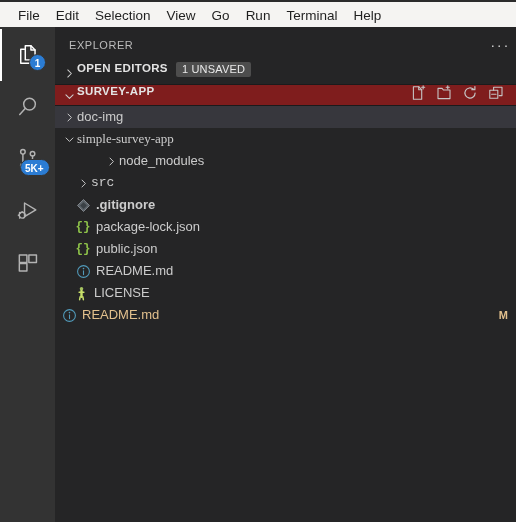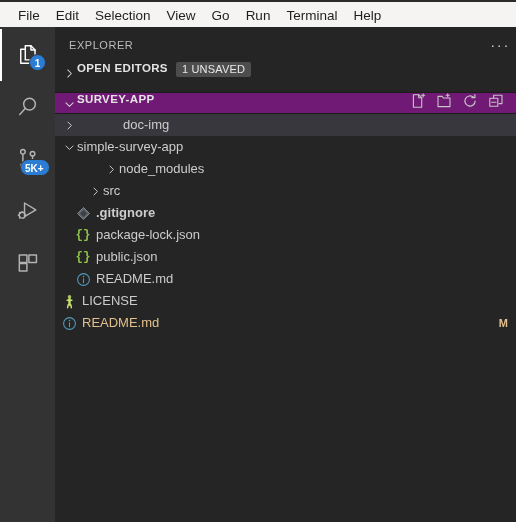--- a/index.html
+++ b/index.html
@@ -104,22 +104,21 @@
   }
   .count-badge {
     margin-left:8px; background:#4d4d4d; color:#e9e9e9;
     font-size:11px; font-weight:normal; letter-spacing:.2px;
     padding:1px 6px 2px; border-radius:2px;
     white-space:nowrap;
   }
   .section-head.folder-head {
     border-top:1px solid #1b1b1c;
     border-bottom:1px solid #1b1b1c;
-    background:#701a75;
-    margin-top:8px;
+    background:#7f1d1d;
   }
   .head-actions {
     margin-left:auto; display:flex; align-items:center;
     gap:10px; padding-right:12px;
   }
   .head-actions .ico { width:16px; height:16px; cursor:pointer; color:#c5c5c5; }
   .head-actions .ico svg { width:16px; height:16px; display:block; }
 
   
   .tree { flex:1 1 auto; overflow:hidden; padding-top:0; }
@@ -283,45 +282,45 @@
             <svg viewBox="0 0 16 16" fill="none" stroke="#c5c5c5" stroke-width="1.1" stroke-linecap="round" stroke-linejoin="round">
               <rect x="1.8" y="5.2" width="8" height="8"></rect>
               <path d="M5.6 5.2V2.2h8.4v8.4h-2.9"></path>
               <path d="M3.6 9.2h4.4"></path>
             </svg>
           </span>
         </span>
       </div>
 
       <div class="tree">
-          <div class="row selected" style="padding-left: 6px; gap: 46px;">
+          <div class="row selected" style="padding-left: 6px;">
             <span class="chev">
   <svg viewBox="0 0 16 16" fill="none" stroke="#cfcfcf" stroke-width="1.4" stroke-linecap="round" stroke-linejoin="round">
     <path d="M5.8 3 10.8 8l-5 5"></path>
   </svg>
 </span>
             <span class="rname">doc-img</span>
           </div>
-          <div class="row" style="padding-left: 6px;">
+          <div class="row" style="padding-left: 6px; font-family: Liberation Serif, serif;">
             <span class="chev">
   <svg viewBox="0 0 16 16" fill="none" stroke="#cfcfcf" stroke-width="1.4" stroke-linecap="round" stroke-linejoin="round">
     <path d="M3 5.8 8 10.8l5-5"></path>
   </svg>
 </span>
             <span class="rname">simple-survey-app</span>
           </div>
           <div class="row" style="padding-left: 32px; margin-left: 16px;">
             <span class="chev">
   <svg viewBox="0 0 16 16" fill="none" stroke="#cfcfcf" stroke-width="1.4" stroke-linecap="round" stroke-linejoin="round">
     <path d="M5.8 3 10.8 8l-5 5"></path>
   </svg>
 </span>
             <span class="rname">node_modules</span>
           </div>
-          <div class="row" style="padding-left: 32px;">
+          <div class="row" style="padding-left: 20px; font-family: Liberation Mono, monospace;">
             <span class="chev">
   <svg viewBox="0 0 16 16" fill="none" stroke="#cfcfcf" stroke-width="1.4" stroke-linecap="round" stroke-linejoin="round">
     <path d="M5.8 3 10.8 8l-5 5"></path>
   </svg>
 </span>
             <span class="rname">src</span>
           </div>
           <div class="row" style="padding-left: 20px; font-weight: bold;">
             <span class="fileicon">
   <svg viewBox="0 0 16 16" fill="#5b6268" stroke="#8a9096" stroke-width="0.9" stroke-linejoin="round">
@@ -346,21 +345,21 @@
           <div class="row" style="padding-left: 20px;">
             <span class="fileicon">
   <svg viewBox="0 0 16 16" fill="none" stroke="#519aba" stroke-width="1.15">
     <circle cx="8" cy="8" r="6.3"></circle>
     <path d="M8 7.2v4.1" stroke-linecap="round"></path>
     <circle cx="8" cy="4.9" r="0.85" fill="#519aba" stroke="none"></circle>
   </svg>
 </span>
             <span class="rname">README.md</span>
           </div>
-          <div class="row" style="padding-left: 6px; align-items: center;">
+          <div class="row" style="padding-left: 18px; align-items: center;">
             <span class="fileicon">
   <svg viewBox="0 0 16 16" fill="none" stroke="#a5c261" stroke-width="1.3" stroke-linecap="round">
     <circle cx="8" cy="3" r="1.9" fill="#a5c261" stroke="none"></circle>
     <path d="M8 5.2v6.2" stroke="#c8e06a" stroke-width="2.6"></path>
     <path d="M5.4 6.6h5.2" stroke="#c8e06a" stroke-width="1.5"></path>
     <path d="M6.6 11.4 6 14.6M9.4 11.4l.6 3.2" stroke="#c8e06a" stroke-width="1.6"></path>
   </svg>
 </span>
             <span class="rname">LICENSE</span>
           </div>

